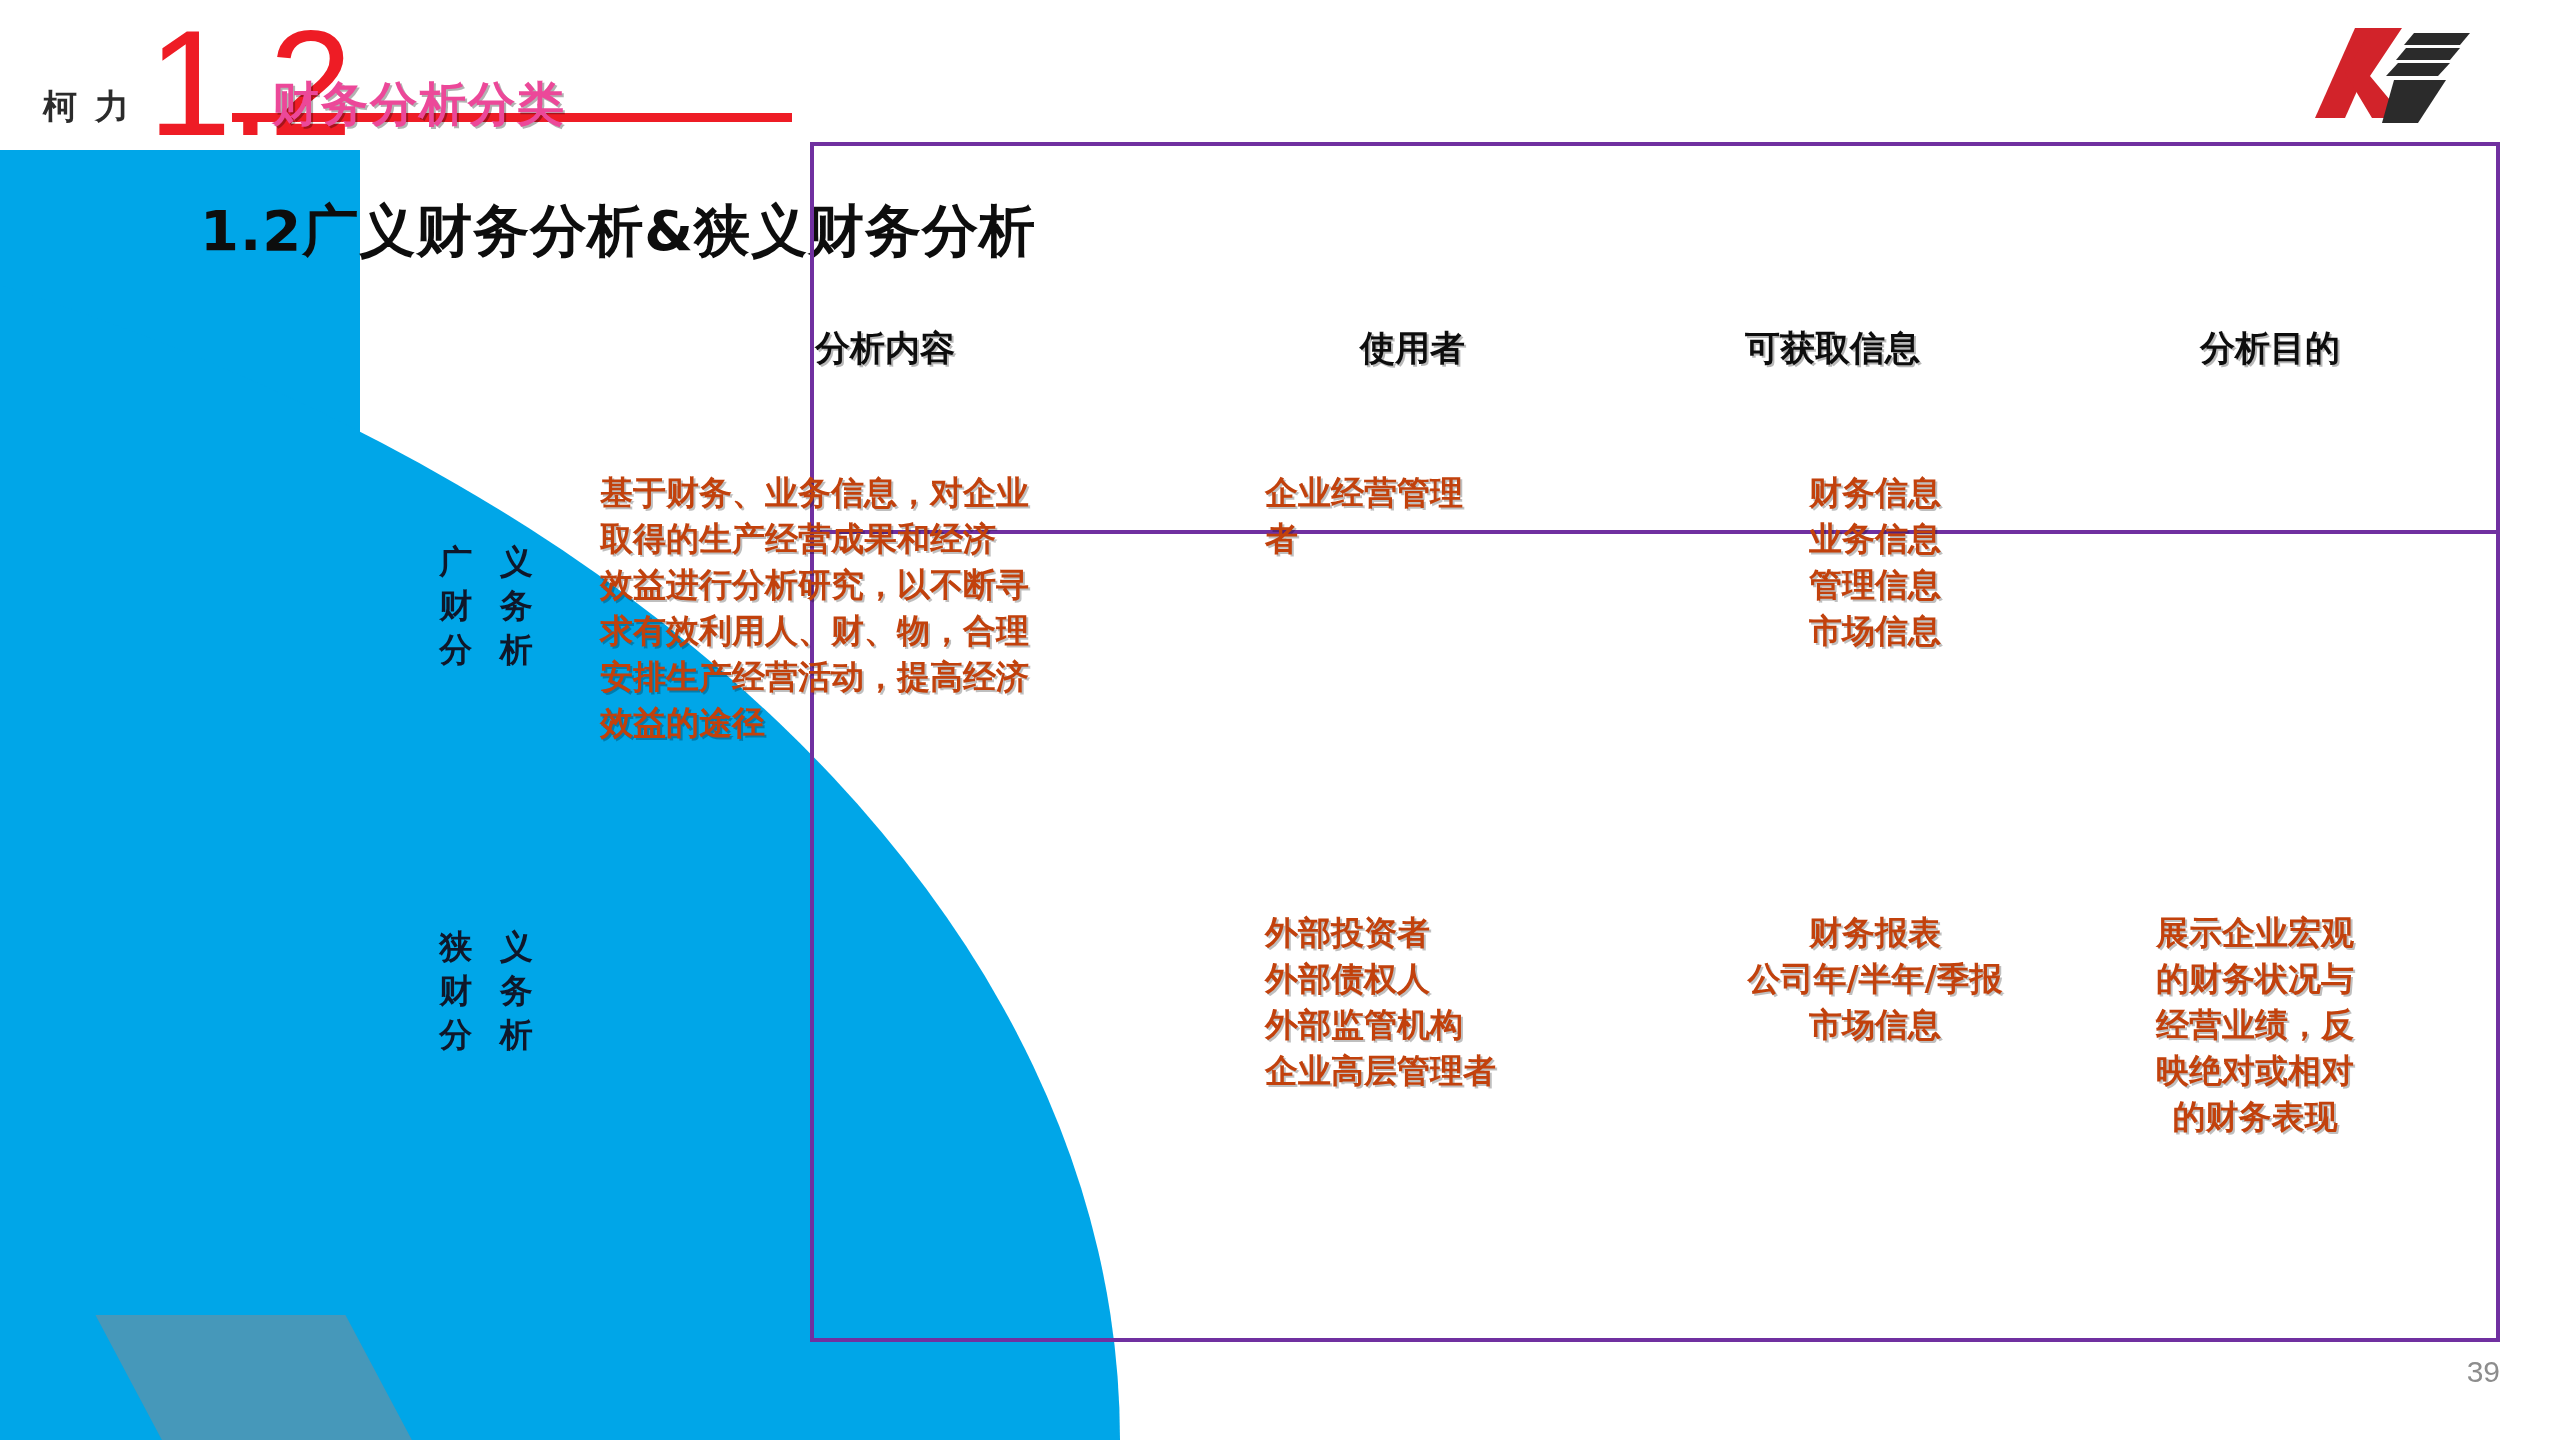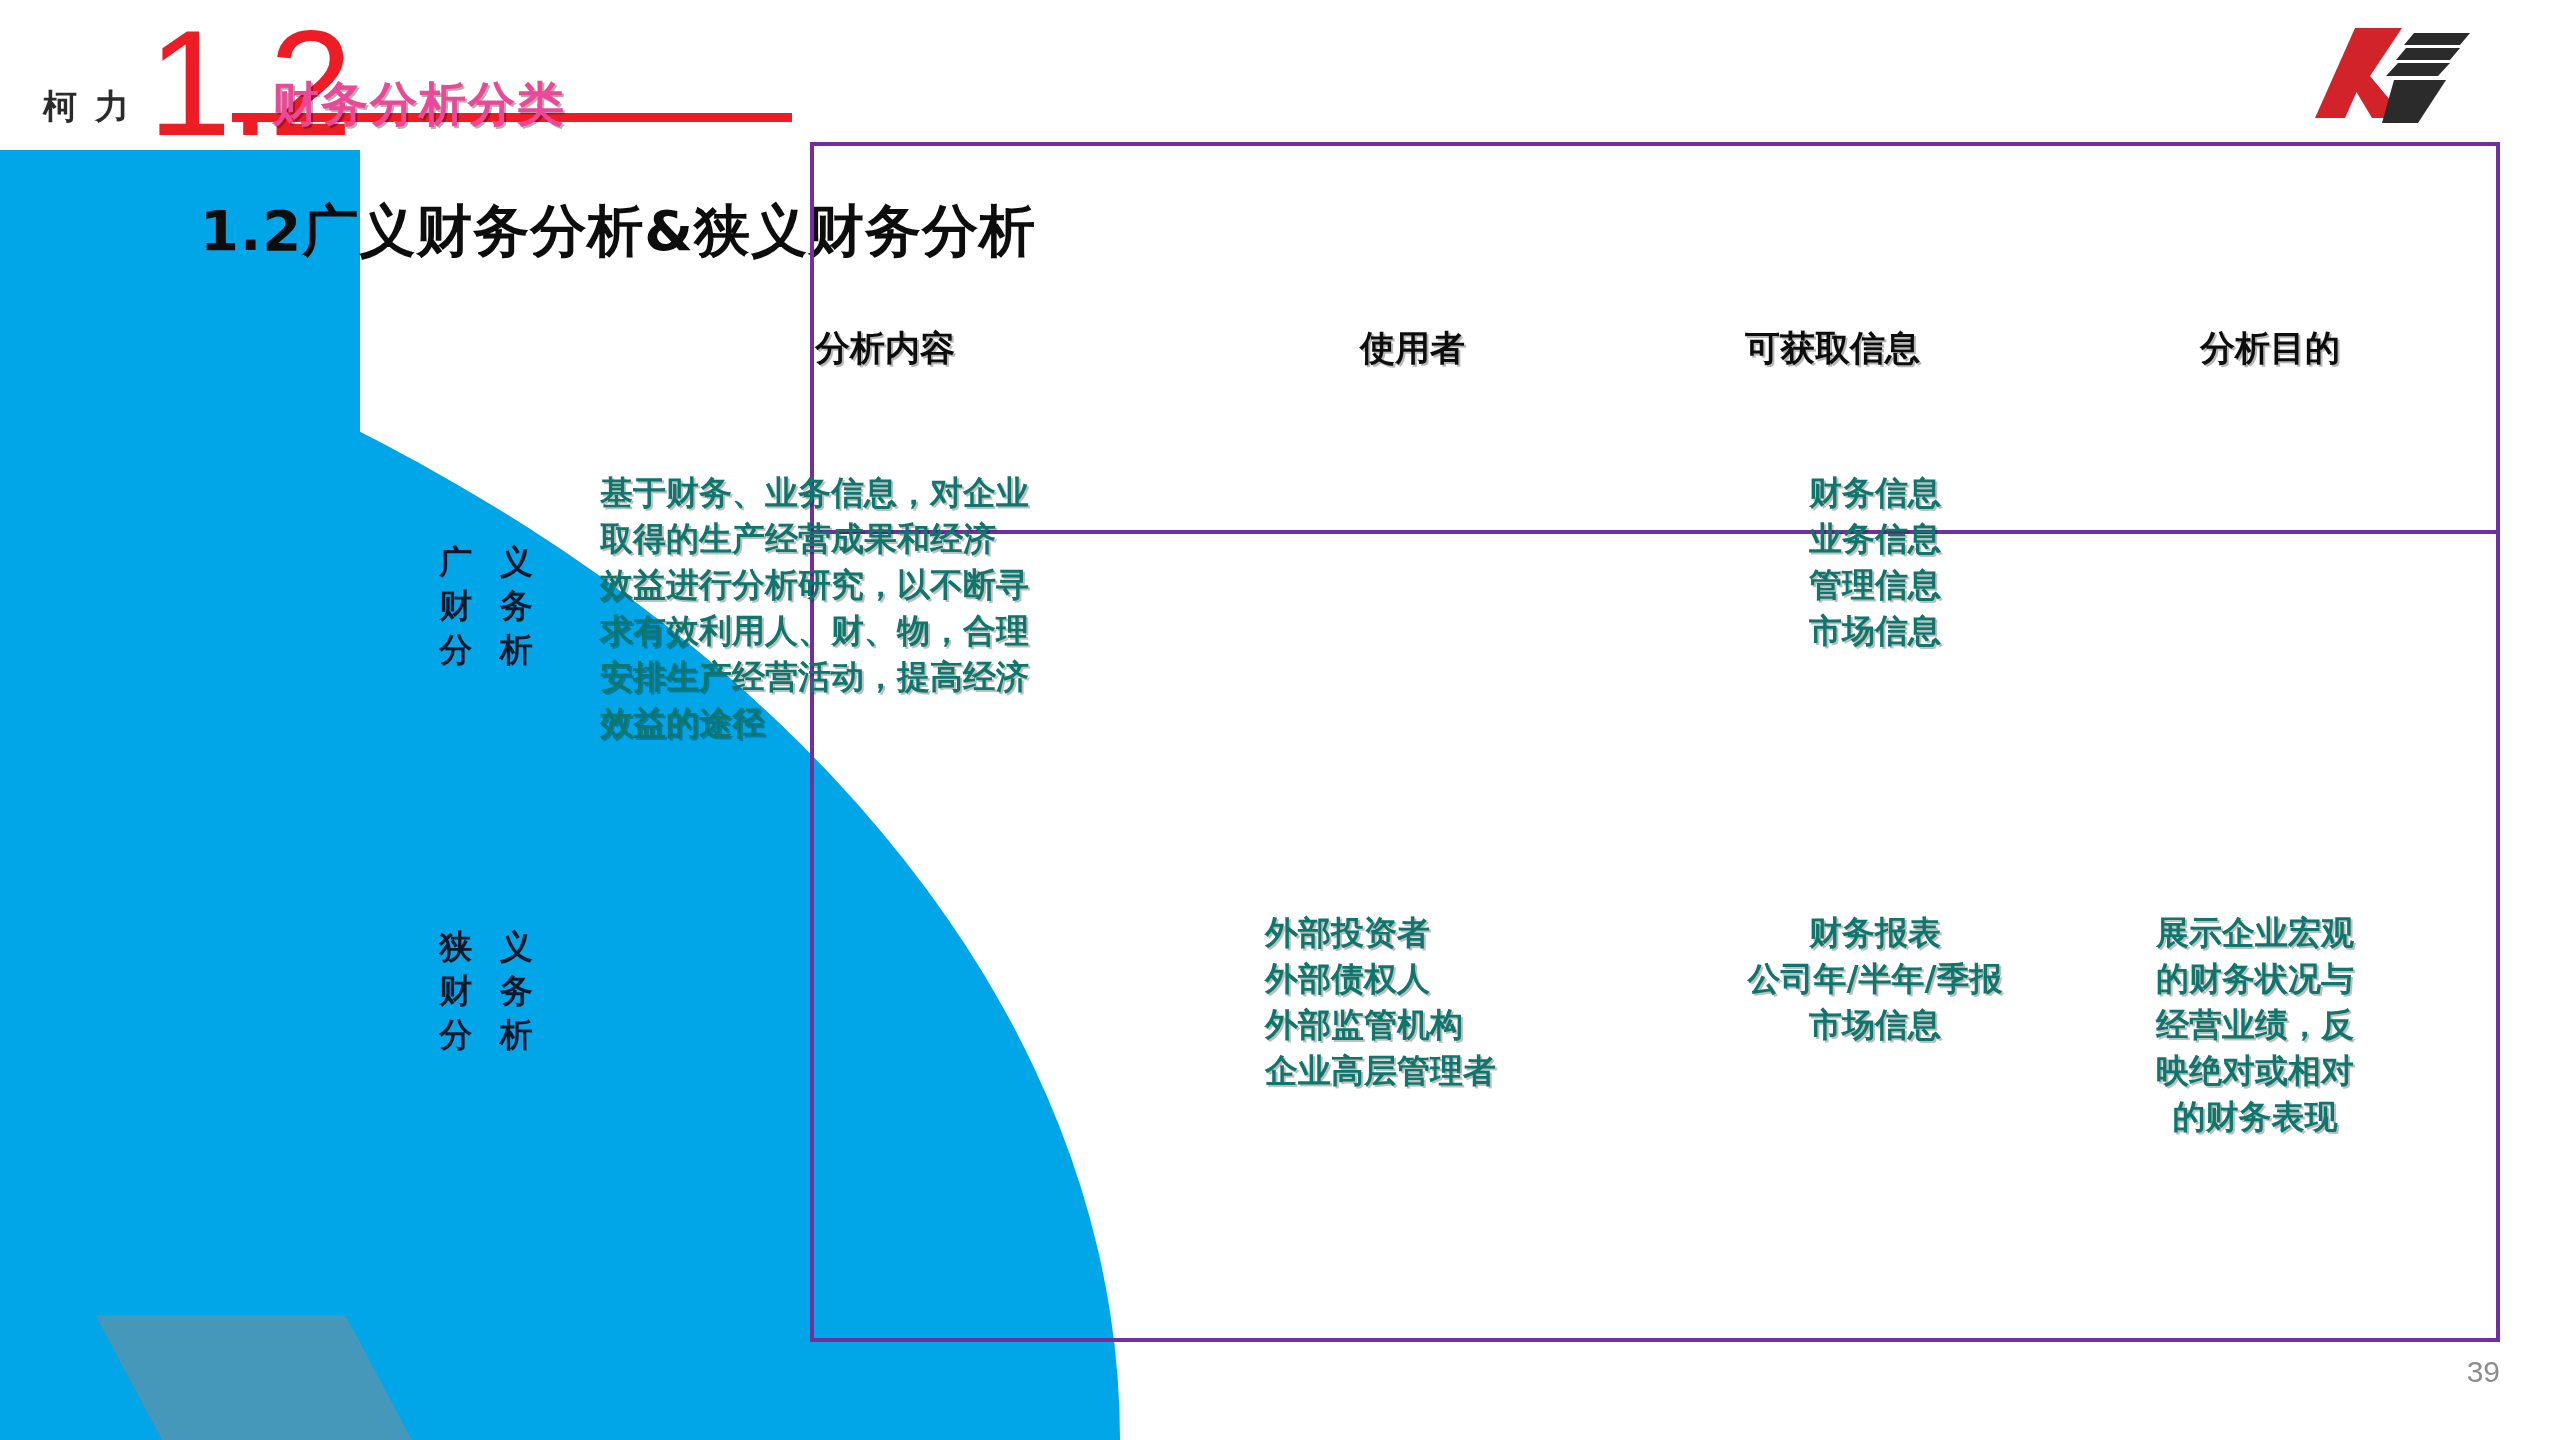--- a/index.html
+++ b/index.html
@@ -190,21 +190,21 @@
     text-align: center;
     width: 120px;
     letter-spacing: 8px;
     z-index: 13;
   }
   .cell {
     position: absolute;
     font-size: 33px;
     line-height: 46px;
     font-weight: bold;
-    color: #0f766e;
+    color: #c2410c;
     text-shadow: 2px 2px 0 rgba(0,0,0,0.25);
     white-space: pre-line;
     z-index: 13;
   }
   .cell.center { text-align: center; }
 
   
   #page-number {
     position: absolute;
     right: 60px;
@@ -257,20 +257,22 @@
 
     <div class="row-label" style="left:430px; top:540px; white-space:pre-line;">广 义
 财 务
 分 析</div>
     <div class="cell" style="left:600px; top:470px; width:640px;">基于财务、业务信息，对企业
 取得的生产经营成果和经济
 效益进行分析研究，以不断寻
 求有效利用人、财、物，合理
 安排生产经营活动，提高经济
 效益的途径</div>
+    <div class="cell" style="left:1265px; top:470px; width:330px;">企业经营管理
+者</div>
     <div class="cell center" style="left:1730px; top:470px; width:290px;">财务信息
 业务信息
 管理信息
 市场信息</div>
 
     <div class="row-label" style="left:430px; top:925px; white-space:pre-line;">狭 义
 财 务
 分 析</div>
     <div class="cell" style="left:1265px; top:910px; width:400px;">外部投资者
 外部债权人

